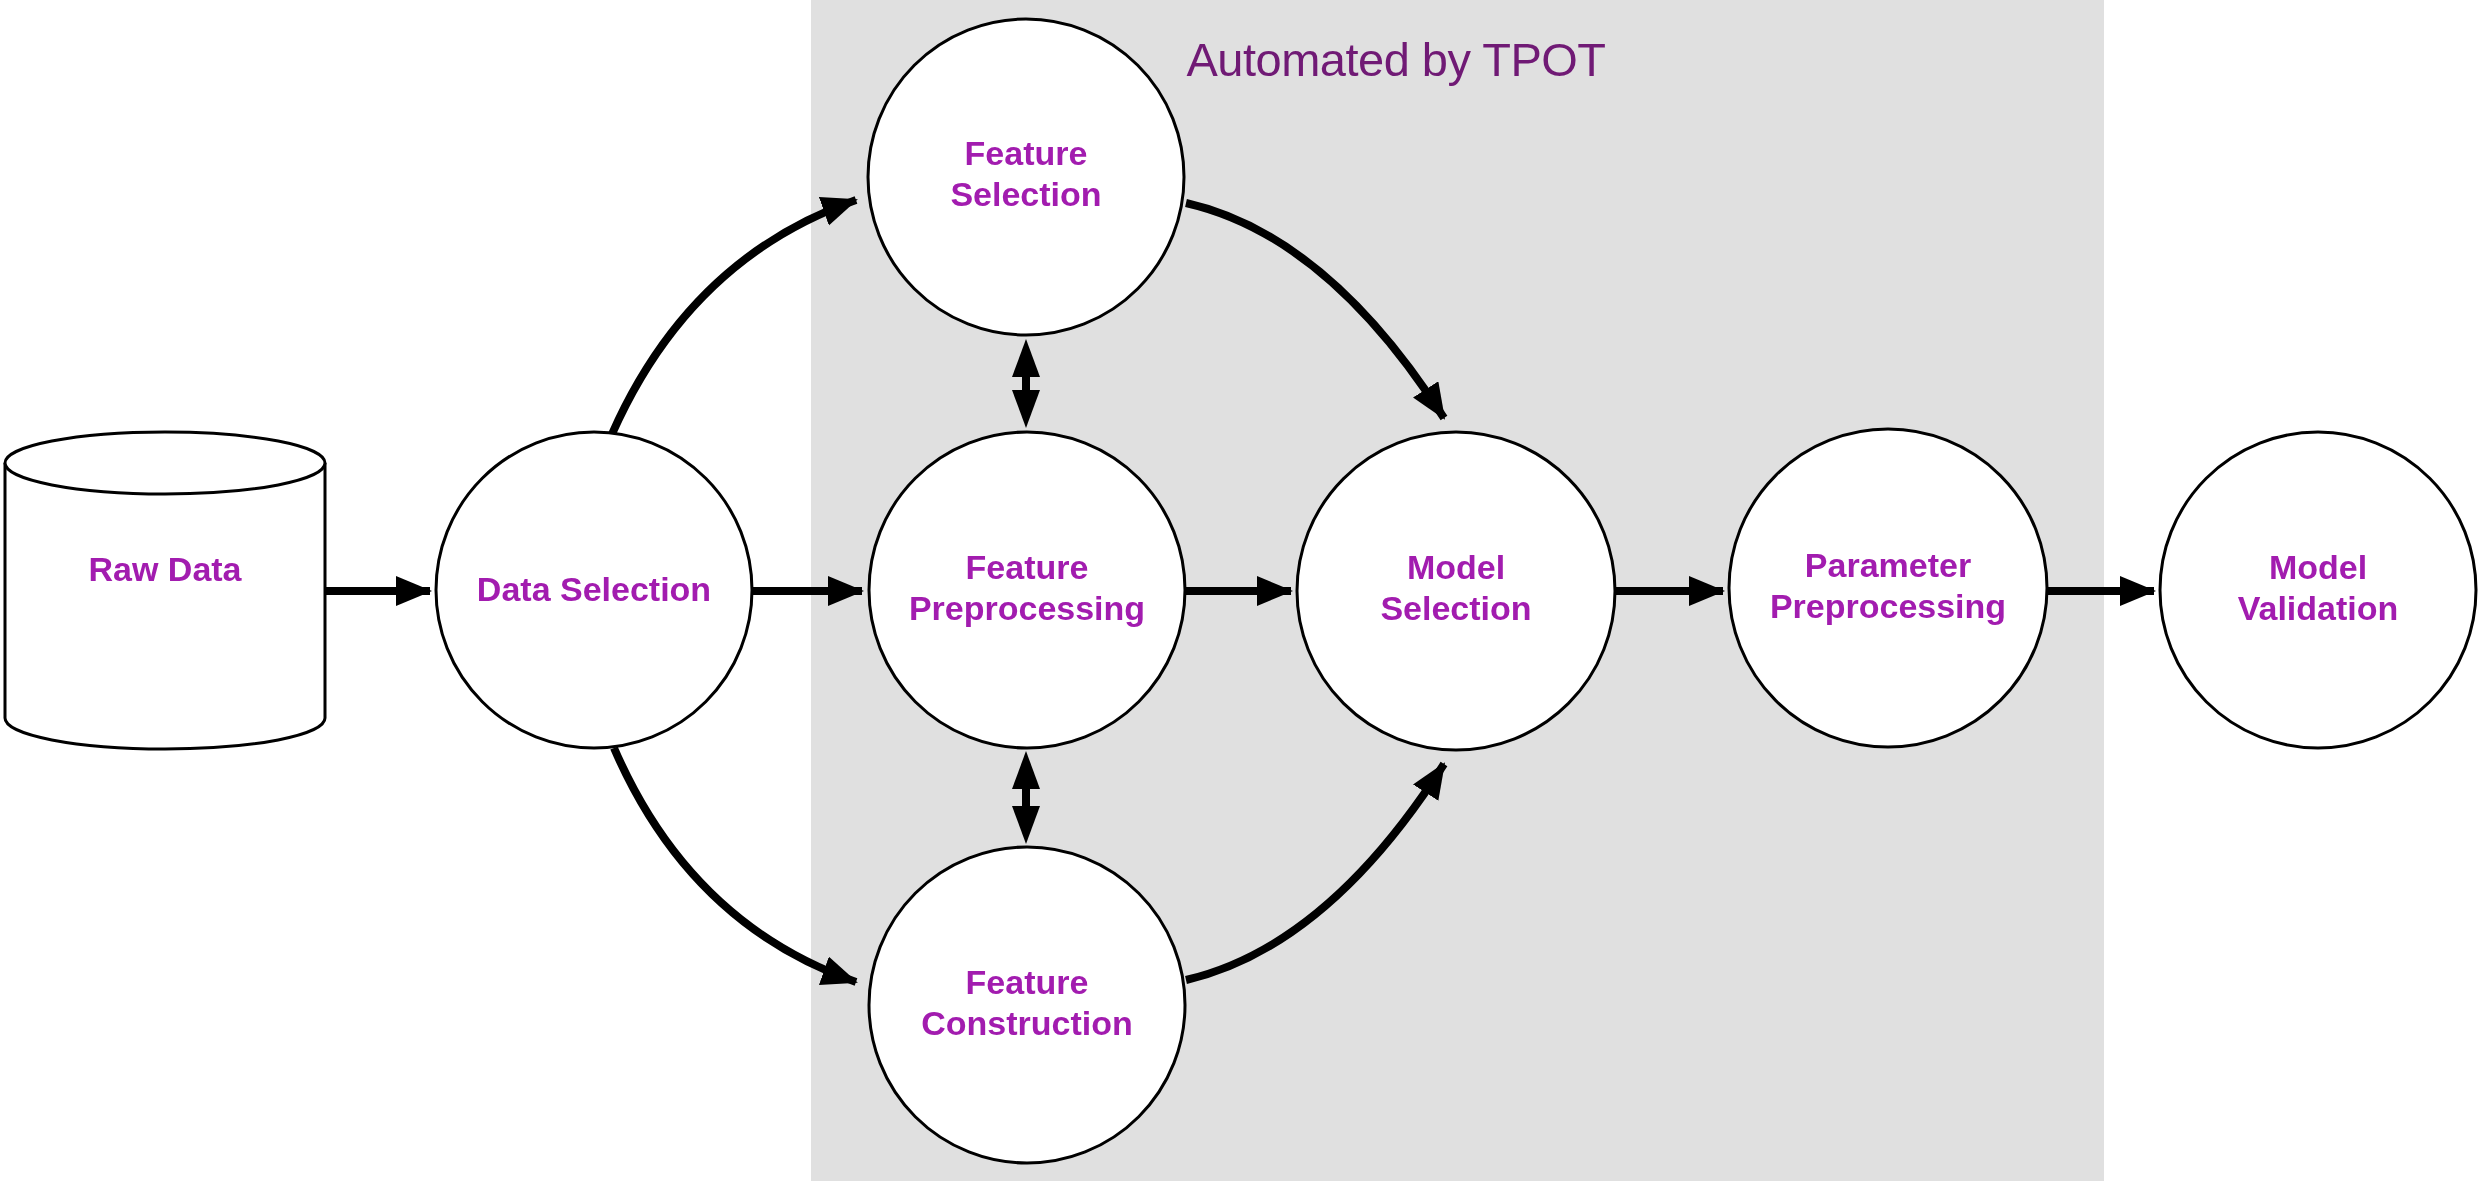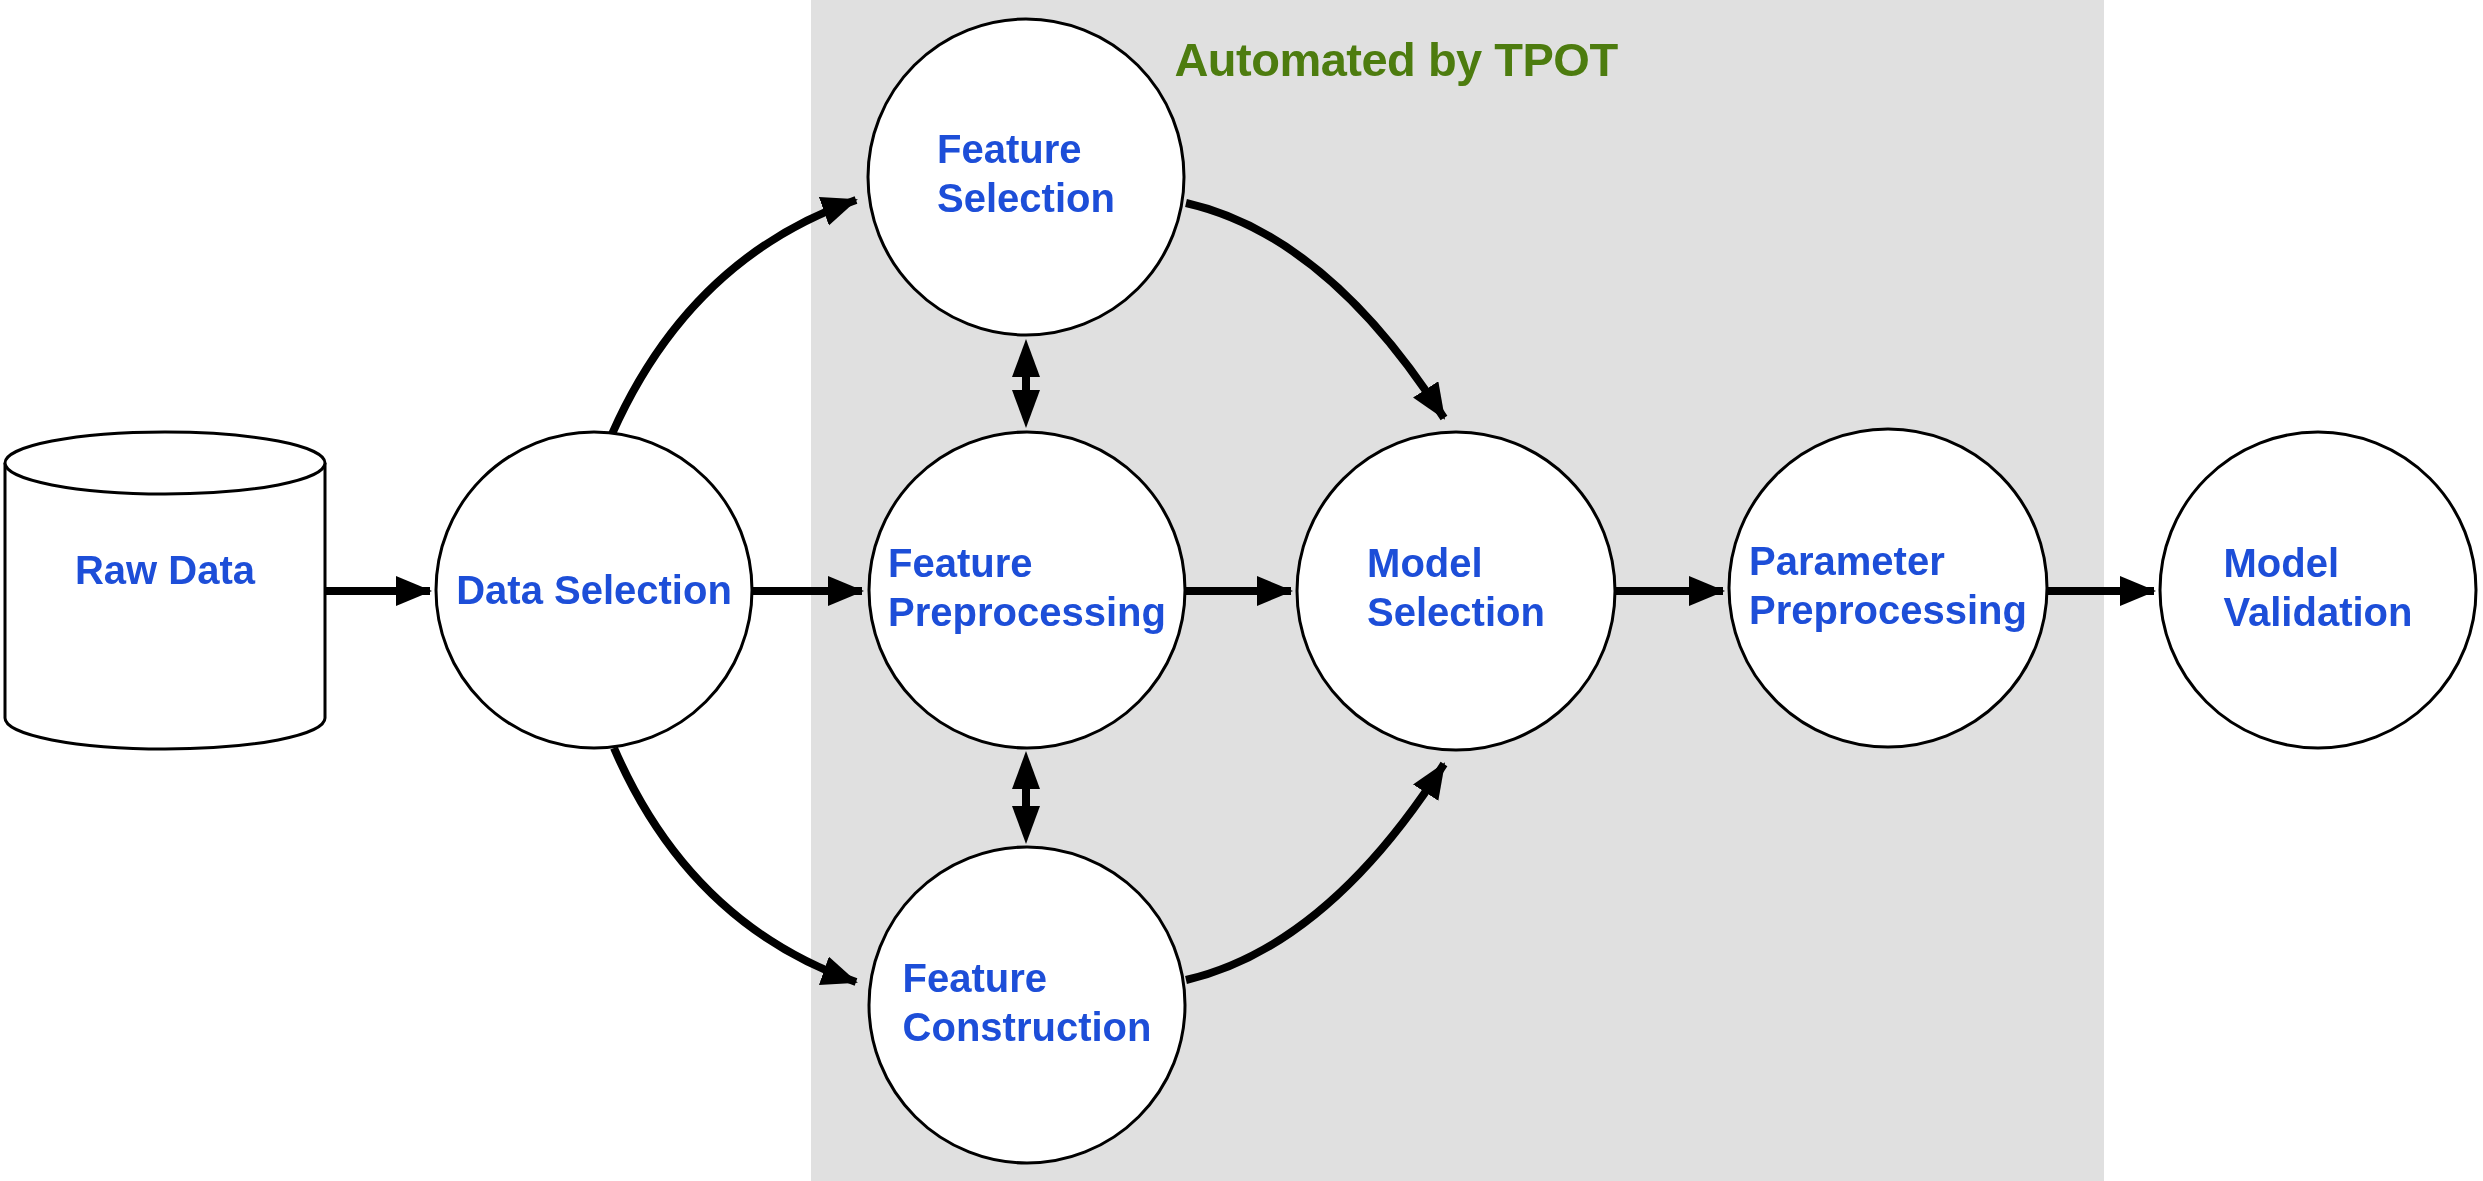--- a/index.html
+++ b/index.html
@@ -23,33 +23,33 @@
     position: absolute;
     left: 0;
     top: 0;
   }
   .region-title {
     position: absolute;
     left: 1396px;
     top: 32px;
     transform: translateX(-50%);
     font-size: 47px;
-    font-weight: bold;
-    color: #4d7c0f;
+    font-weight: normal;
+    color: #701a75;
     white-space: nowrap;
     letter-spacing: -0.5px;
   }
   .node-label {
     position: absolute;
     transform: translate(-50%, -50%);
-    font-size: 40px;
+    font-size: 34px;
     font-weight: bold;
     line-height: 1.22;
-    color: #1d4ed8;
-    text-align: left;
+    color: #a21caf;
+    text-align: center;
     white-space: pre-line;
   }
 </style>
 </head>
 <body>
 
 <div class="canvas">
 
   <div class="tpot-region"></div>
 

